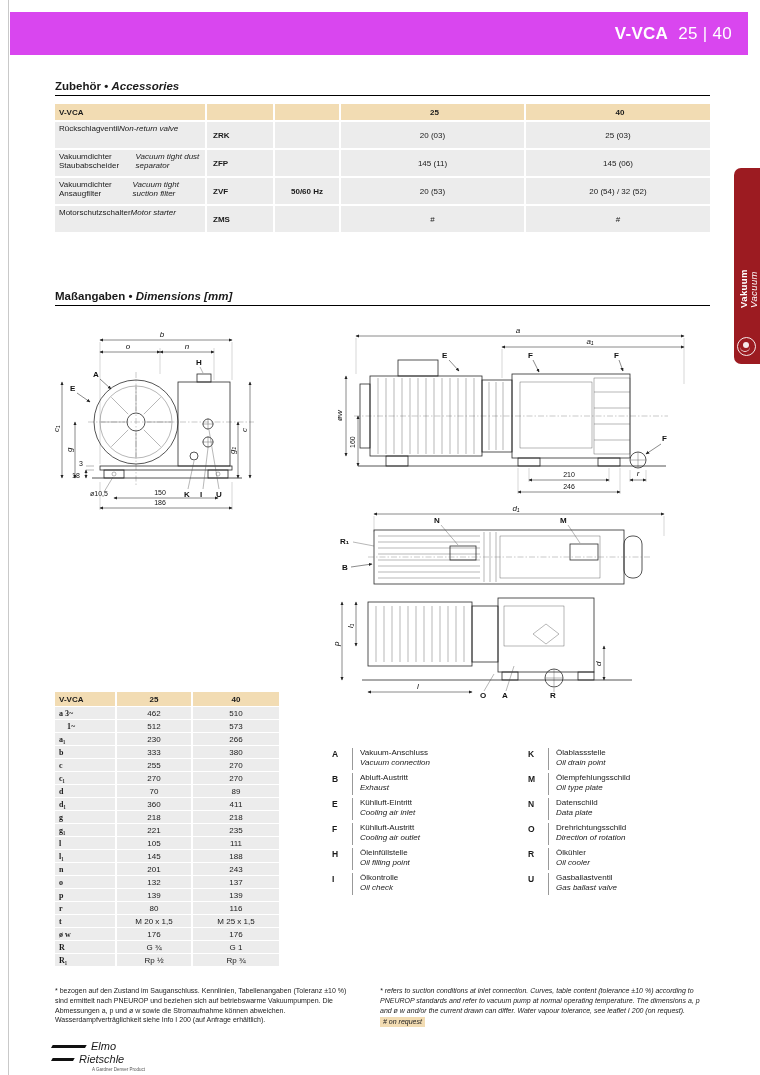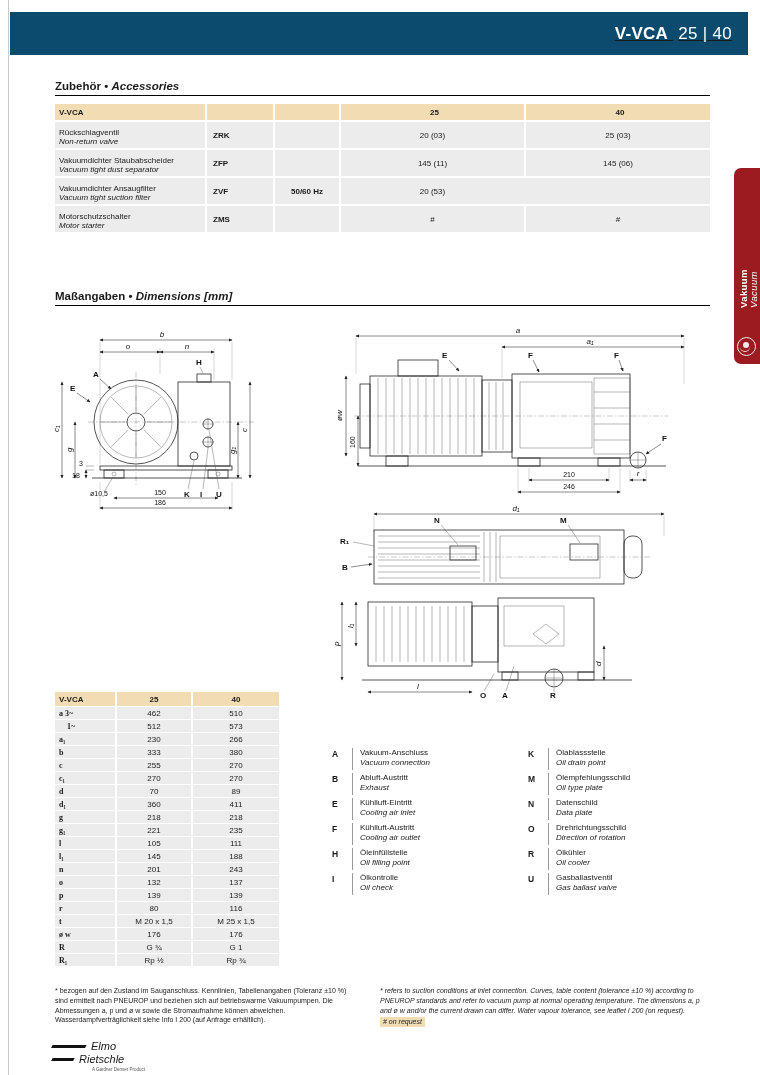--- a/index.html
+++ b/index.html
@@ -5,42 +5,42 @@
   html,body{margin:0;padding:0;}
   body{
     width:760px;height:1075px;position:relative;background:#ffffff;
     font-family:"Liberation Sans","DejaVu Sans",sans-serif;color:#1a1a1a;
     overflow:hidden;
   }
   .page{position:absolute;inset:0;}
   .page-edge{position:absolute;left:8px;top:0;width:1px;height:1075px;background:#c9c9c9;}
 
   
-  .header-bar{position:absolute;left:10px;top:12px;width:738px;height:43px;background:#0c4a6e;
-    display:flex;align-items:center;justify-content:flex-end;padding-right:16px;box-sizing:border-box;text-decoration:underline;}
+  .header-bar{position:absolute;left:10px;top:12px;width:738px;height:43px;background:#d946ef;
+    display:flex;align-items:center;justify-content:flex-end;padding-right:16px;box-sizing:border-box;}
   .header-title{color:#fff;font-size:17px;letter-spacing:.3px;}
   .header-title .b{font-weight:bold;}
   .header-title .r{font-weight:normal;margin-left:5px;}
 
   
   .sec-head{position:absolute;left:55px;font-size:11.5px;font-weight:bold;}
   .sec-head .en{font-style:italic;}
   .rule{position:absolute;left:55px;width:655px;height:1px;background:#000;}
 
   
   .acc-table{position:absolute;left:55px;top:104px;width:655px;font-size:8px;}
   .acc-grid{display:grid;grid-template-columns:150px 68px 66px 185px 186px;}
   .acc-head{background:#f2dcb3;height:16px;font-weight:bold;}
   .acc-head>div{display:flex;align-items:center;}
   .acc-head .c{justify-content:center;}
   .acc-head>div{border-left:2px solid #fff;padding-left:4px;box-sizing:border-box;}
   .acc-head>div:first-child{border-left:none;}
   .acc-row{background:#ececec;margin-top:2px;min-height:26px;}
   .acc-row>div{border-left:2px solid #fff;box-sizing:border-box;display:flex;align-items:center;justify-content:center;padding:2px 3px;}
-  .acc-row>div:first-child{border-left:none;flex-direction:column;align-items:flex-start;justify-content:flex-end;padding-left:4px;}
+  .acc-row>div:first-child{border-left:none;align-items:flex-start;justify-content:flex-start;padding-left:4px;}
   .acc-name-en{font-style:italic;}
   .acc-code{font-weight:bold;justify-content:flex-start !important;padding-left:6px !important;}
   .acc-freq{font-weight:bold;}
 
   
   .drw{position:absolute;}
   svg .ln{stroke:#2a2a2a;stroke-width:.8;fill:none;}
   svg .thin{stroke:#4a4a4a;stroke-width:.4;fill:none;}
   svg .dim{stroke:#2a2a2a;stroke-width:.55;fill:none;}
   svg .ext{stroke:#8a8a8a;stroke-width:.35;fill:none;}
@@ -147,20 +147,21 @@
         </div>
 
         <div class="acc-grid acc-row">
           <div>
             <span class="acc-name-de">Vakuumdichter Ansaugfilter</span>
             <span class="acc-name-en">Vacuum tight suction filter</span>
           </div>
           <div class="acc-code">ZVF</div>
           <div class="acc-freq">50/60 Hz</div>
           <div>20 (53)</div>
+          <div>20 (54) / 32 (52)</div>
         </div>
 
         <div class="acc-grid acc-row">
           <div>
             <span class="acc-name-de">Motorschutzschalter</span>
             <span class="acc-name-en">Motor starter</span>
           </div>
           <div class="acc-code">ZMS</div>
           <div class="acc-freq"></div>
           <div>#</div>

